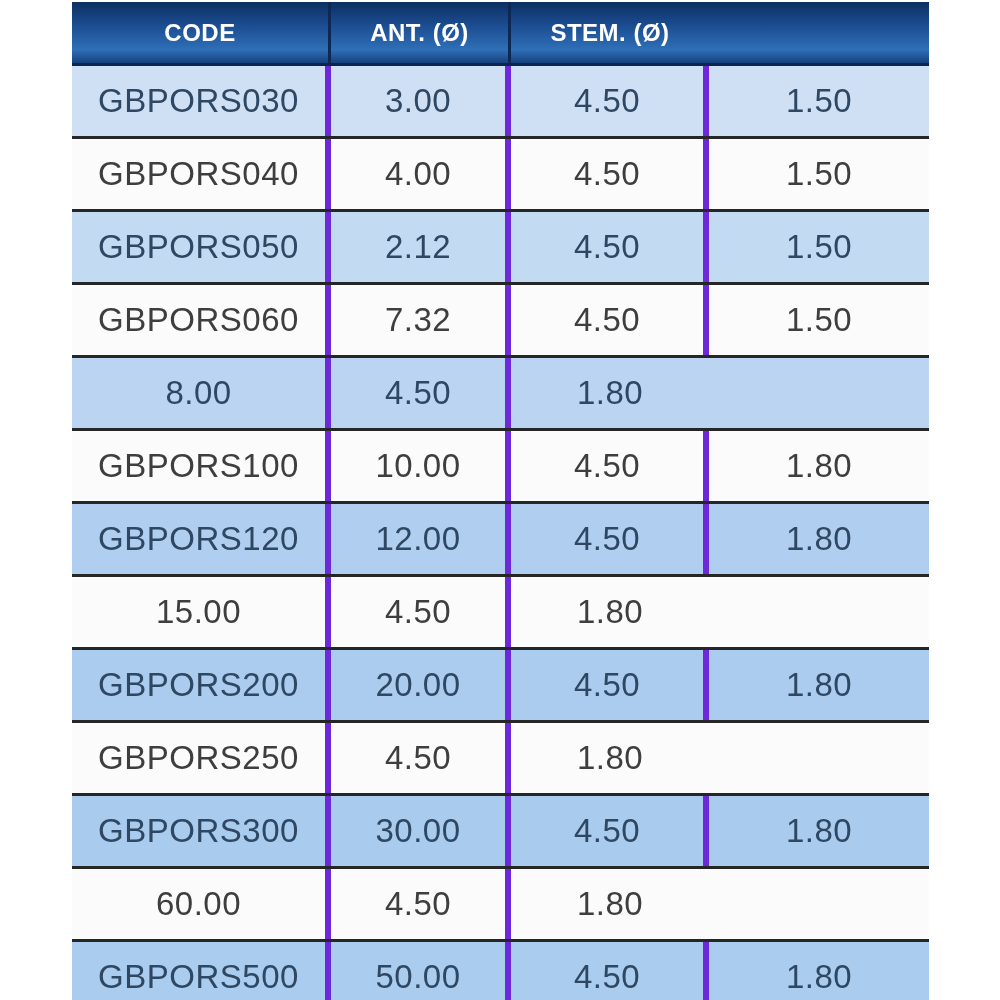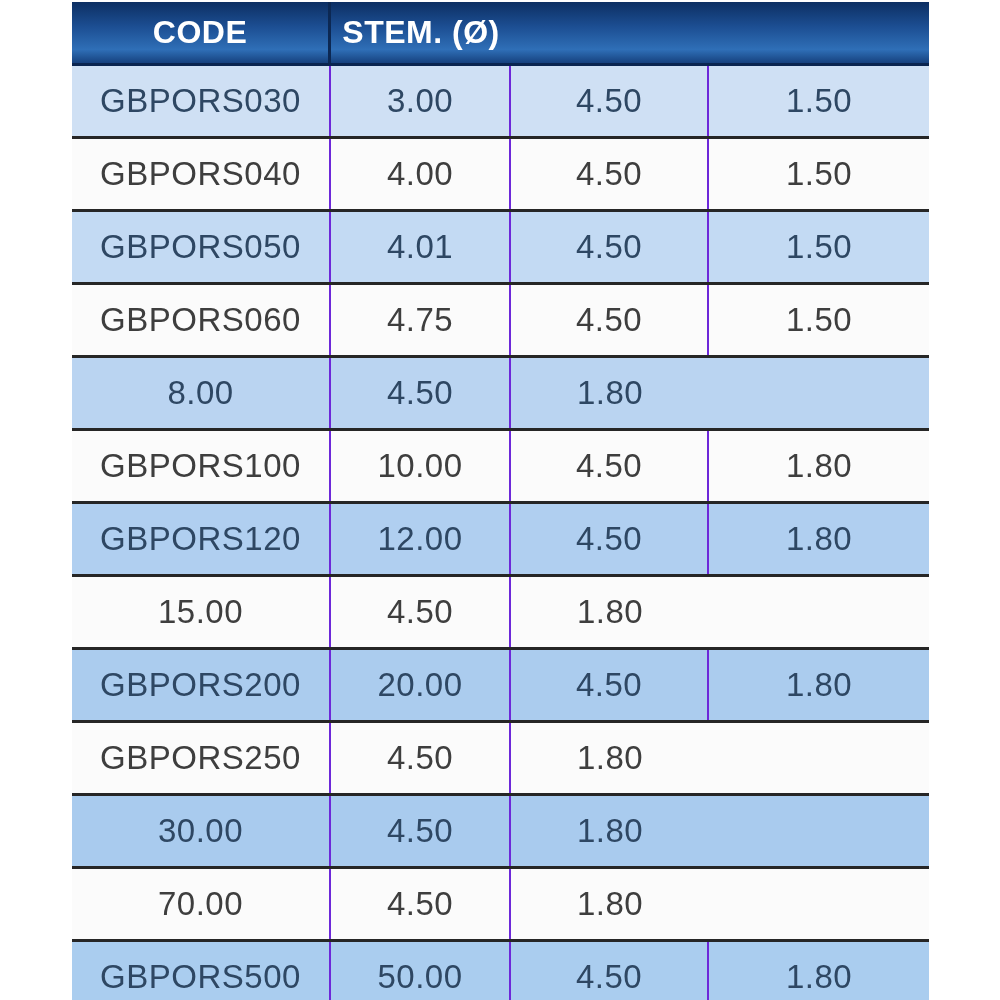--- a/index.html
+++ b/index.html
@@ -29,21 +29,21 @@
     height: 64px;
     background: linear-gradient(180deg, #0d2f63 0%, #1c4e92 40%, #2f6fb7 78%, #16417e 100%);
     border-bottom: 3px solid #0a2550;
     box-sizing: border-box;
   }
   .th {
     display: flex;
     align-items: center;
     justify-content: center;
     color: #ffffff;
-    font-size: 32px;
+    font-size: 24px;
     font-weight: 700;
     letter-spacing: 0.5px;
     box-sizing: border-box;
   }
   .th:not(:last-child) {
     border-right: 3px solid #0c2853;
   }
   .tbody .tr {
     display: grid;
     grid-template-columns: 259px 180px 198px 220px;
@@ -53,21 +53,21 @@
   }
   .td {
     display: flex;
     align-items: center;
     justify-content: center;
     font-size: 33px;
     letter-spacing: 0.5px;
     box-sizing: border-box;
   }
   .td:not(:last-child) {
-    border-right: 2px solid #6d28d9;
+    border-right: 6px solid #6d28d9;
   }
   
   .tbody .tr:nth-child(even) { background: #fbfbfb; }
   .tbody .tr:nth-child(even) .td { color: #3e3e3e; }
   
   .tbody .tr:nth-child(odd) .td { color: #2e4763; }
   .tbody .tr:nth-child(1)  { background: #cfe0f4; }
   .tbody .tr:nth-child(3)  { background: #c3daf3; }
   .tbody .tr:nth-child(5)  { background: #bad4f1; }
   .tbody .tr:nth-child(7)  { background: #b0cff0; }
@@ -76,48 +76,49 @@
   .tbody .tr:nth-child(13) { background: #aacdef; }
 </style>
 </head>
 <body>
 
 <div class="page">
   <div class="spec-table">
 
     <div class="thead">
       <div class="th">CODE</div>
+      <div class="th">ANT. (Ø)</div>
       <div class="th">STEM. (Ø)</div>
     </div>
 
     <div class="tbody" id="table-body">
       <div class="tr">
         <div class="td">GBPORS030</div>
         <div class="td">3.00</div>
         <div class="td">4.50</div>
         <div class="td">1.50</div>
       </div>
 
       <div class="tr">
         <div class="td">GBPORS040</div>
         <div class="td">4.00</div>
         <div class="td">4.50</div>
         <div class="td">1.50</div>
       </div>
 
       <div class="tr">
         <div class="td">GBPORS050</div>
-        <div class="td">4.01</div>
+        <div class="td">2.12</div>
         <div class="td">4.50</div>
         <div class="td">1.50</div>
       </div>
 
       <div class="tr">
         <div class="td">GBPORS060</div>
-        <div class="td">4.75</div>
+        <div class="td">7.32</div>
         <div class="td">4.50</div>
         <div class="td">1.50</div>
       </div>
 
       <div class="tr">
         <div class="td">8.00</div>
         <div class="td">4.50</div>
         <div class="td">1.80</div>
       </div>
 
@@ -148,27 +149,28 @@
         <div class="td">1.80</div>
       </div>
 
       <div class="tr">
         <div class="td">GBPORS250</div>
         <div class="td">4.50</div>
         <div class="td">1.80</div>
       </div>
 
       <div class="tr">
+        <div class="td">GBPORS300</div>
         <div class="td">30.00</div>
         <div class="td">4.50</div>
         <div class="td">1.80</div>
       </div>
 
       <div class="tr">
-        <div class="td">70.00</div>
+        <div class="td">60.00</div>
         <div class="td">4.50</div>
         <div class="td">1.80</div>
       </div>
 
       <div class="tr">
         <div class="td">GBPORS500</div>
         <div class="td">50.00</div>
         <div class="td">4.50</div>
         <div class="td">1.80</div>
       </div>

